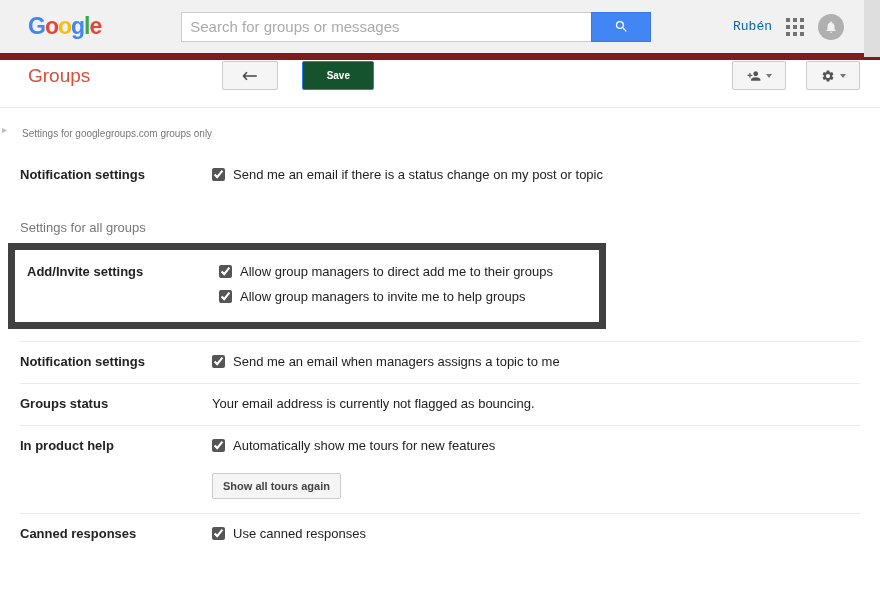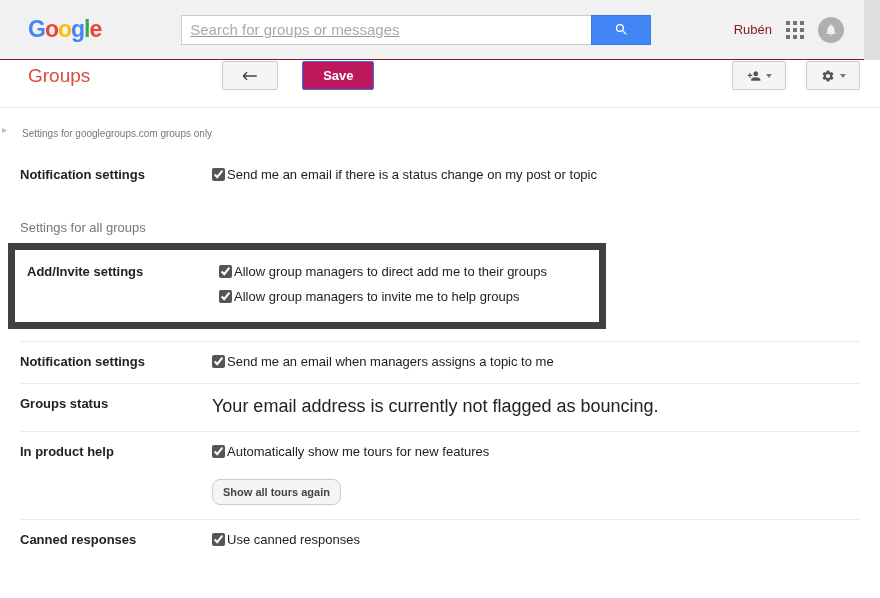--- a/index.html
+++ b/index.html
@@ -1,71 +1,71 @@
 <!DOCTYPE html>
 <html><head>
 <meta charset="utf-8">
 <style>
   * { box-sizing: border-box; margin: 0; padding: 0; }
   body { font-family: Arial, sans-serif; font-size: 13px; color: #222; width: 880px; background: #fff; }
   
-  .header { background: #f1f1f1; height: 60px; display: flex; align-items: center; padding: 0 20px 0 28px; border-bottom: 1px solid #7f1d1d; }
+  .header { background: #f1f1f1; height: 60px; display: flex; align-items: center; padding: 0 20px 0 28px; border-bottom: 7px solid #7f1d1d; }
   .logo { font-family: Arial, sans-serif; font-size: 23px; font-weight: bold; letter-spacing: -1px; }
   .logo .g1 { color: #4285F4; }
   .logo .o1 { color: #EA4335; }
   .logo .o2 { color: #FBBC05; }
   .logo .g2 { color: #4285F4; }
   .logo .l  { color: #34A853; }
   .logo .e  { color: #EA4335; }
   
   .search-wrap { display: flex; margin-left: 80px; }
-  .search-input { width: 410px; height: 30px; border: 1px solid #ccc; border-right: none; padding: 0 8px; font-size: 15px; color: #999; outline: none; background: #fff; text-decoration: underline; }
+  .search-input { width: 410px; height: 30px; border: 1px solid #ccc; border-right: none; padding: 0 8px; font-size: 15px; color: #999; outline: none; background: #fff; }
   .search-input::placeholder { color: #aaa; }
   .search-btn { width: 60px; height: 30px; background: #4285F4; border: 1px solid #3b78e7; cursor: pointer; display: flex; align-items: center; justify-content: center; }
   .search-btn svg { width: 15px; height: 15px; fill: #fff; }
   
   .header-right { margin-left: auto; display: flex; align-items: center; gap: 14px; }
-  .username { color: #7f1d1d; font-size: 13px; }
+  .username { color: #0369a1; font-size: 13px; font-family: Liberation Mono, monospace; }
   .apps-icon { width: 18px; height: 18px; display: grid; grid-template-columns: repeat(3,4px); grid-template-rows: repeat(3,4px); gap: 3px; cursor: pointer; }
   .apps-icon span { background: #737373; width: 4px; height: 4px; }
   .bell { width: 26px; height: 26px; border-radius: 50%; background: #b0b0b0; display: flex; align-items: center; justify-content: center; cursor: pointer; }
   .bell svg { width: 14px; height: 14px; fill: #f1f1f1; }
   .gray-strip { width: 16px; height: 60px; background: #dedede; margin-left: 6px; margin-right: -20px; }
   
   .toolbar { height: 48px; display: flex; align-items: center; padding: 0 20px 16px 28px; border-bottom: 1px solid #ebebeb; }
   .groups-title { color: #dd4b39; font-size: 19px; }
   .back-btn { margin-left: 132px; width: 56px; height: 29px; background: #f5f5f5; border: 1px solid #ccc; border-radius: 2px; cursor: pointer; display: flex; align-items: center; justify-content: center; }
   .back-btn svg { width: 18px; height: 12px; fill: none; stroke: #444; stroke-width: 2; }
-  .save-btn { margin-left: 24px; width: 72px; height: 29px; background: #be185d; border: 1px solid #3079ed; color: #fff; font-size: 13px; font-weight: bold; border-radius: 2px; cursor: pointer; }
+  .save-btn { margin-left: 24px; width: 72px; height: 29px; background: #14532d; border: 1px solid #3079ed; color: #fff; font-size: 10px; font-weight: bold; border-radius: 2px; cursor: pointer; }
   
   .right-btns { margin-left: auto; display: flex; gap: 20px; }
   .icon-dd { width: 54px; height: 29px; background: #f5f5f5; border: 1px solid #ccc; border-radius: 2px; display: flex; align-items: center; justify-content: center; gap: 4px; cursor: pointer; }
   .icon-dd svg.main { width: 16px; height: 14px; fill: #555; }
   .icon-dd .caret { width: 0; height: 0; border-left: 3px solid transparent; border-right: 3px solid transparent; border-top: 4px solid #777; }
   
   .content { padding: 20px 20px 20px 20px; position: relative; }
   .expand-tab { position: absolute; left: 2px; top: 16px; width: 10px; height: 14px; font-size: 10px; color: #bbb; cursor: pointer; }
   
   .section-subtle { color: #777; font-size: 10px; margin-bottom: 28px; margin-left: 2px; }
   
   .row { display: flex; padding: 12px 0 14px 0; border-top: 1px solid #ebebeb; }
   .row.first { border-top: none; padding-top: 0; }
   .row-label { width: 192px; font-weight: bold; font-size: 13px; color: #222; flex-shrink: 0; }
   .row-body { flex: 1; color: #222; }
-  .chk-line { display: flex; align-items: center; gap: 2px; margin-bottom: 10px; font-size: 13px; }
+  .chk-line { display: flex; align-items: center; gap: 8px; margin-bottom: 10px; font-size: 13px; }
   .chk-line:last-child { margin-bottom: 0; }
   .chk-line input { width: 13px; height: 13px; accent-color: #555; cursor: pointer; }
   
   .section-header { color: #777; font-size: 13px; margin: 24px 0 8px 0; }
   
   .highlight-box { border: 7px solid #404040; padding: 14px 0 18px 0; margin-left: -12px; margin-right: 254px; padding-left: 12px; margin-bottom: 12px; }
   .highlight-box .row { border: none; padding: 0; }
   
-  .text-body { font-size: 18px; color: #222; }
-  .small-btn { margin-top: 10px; padding: 6px 10px; background: #f5f5f5; border: 1px solid #ccc; border-radius: 8px; font-size: 11px; color: #444; font-weight: bold; cursor: pointer; }
+  .text-body { font-size: 13px; color: #222; }
+  .small-btn { margin-top: 10px; padding: 6px 10px; background: #f5f5f5; border: 1px solid #ccc; border-radius: 2px; font-size: 11px; color: #444; font-weight: bold; cursor: pointer; }
 </style>
 </head>
 <body>
 
 <div class="header">
   <div class="logo">
     <span class="g1">G</span><span class="o1">o</span><span class="o2">o</span><span class="g2">g</span><span class="l">l</span><span class="e">e</span>
   </div>
   <div class="search-wrap">
     <input class="search-input" type="text" placeholder="Search for groups or messages" style="">

